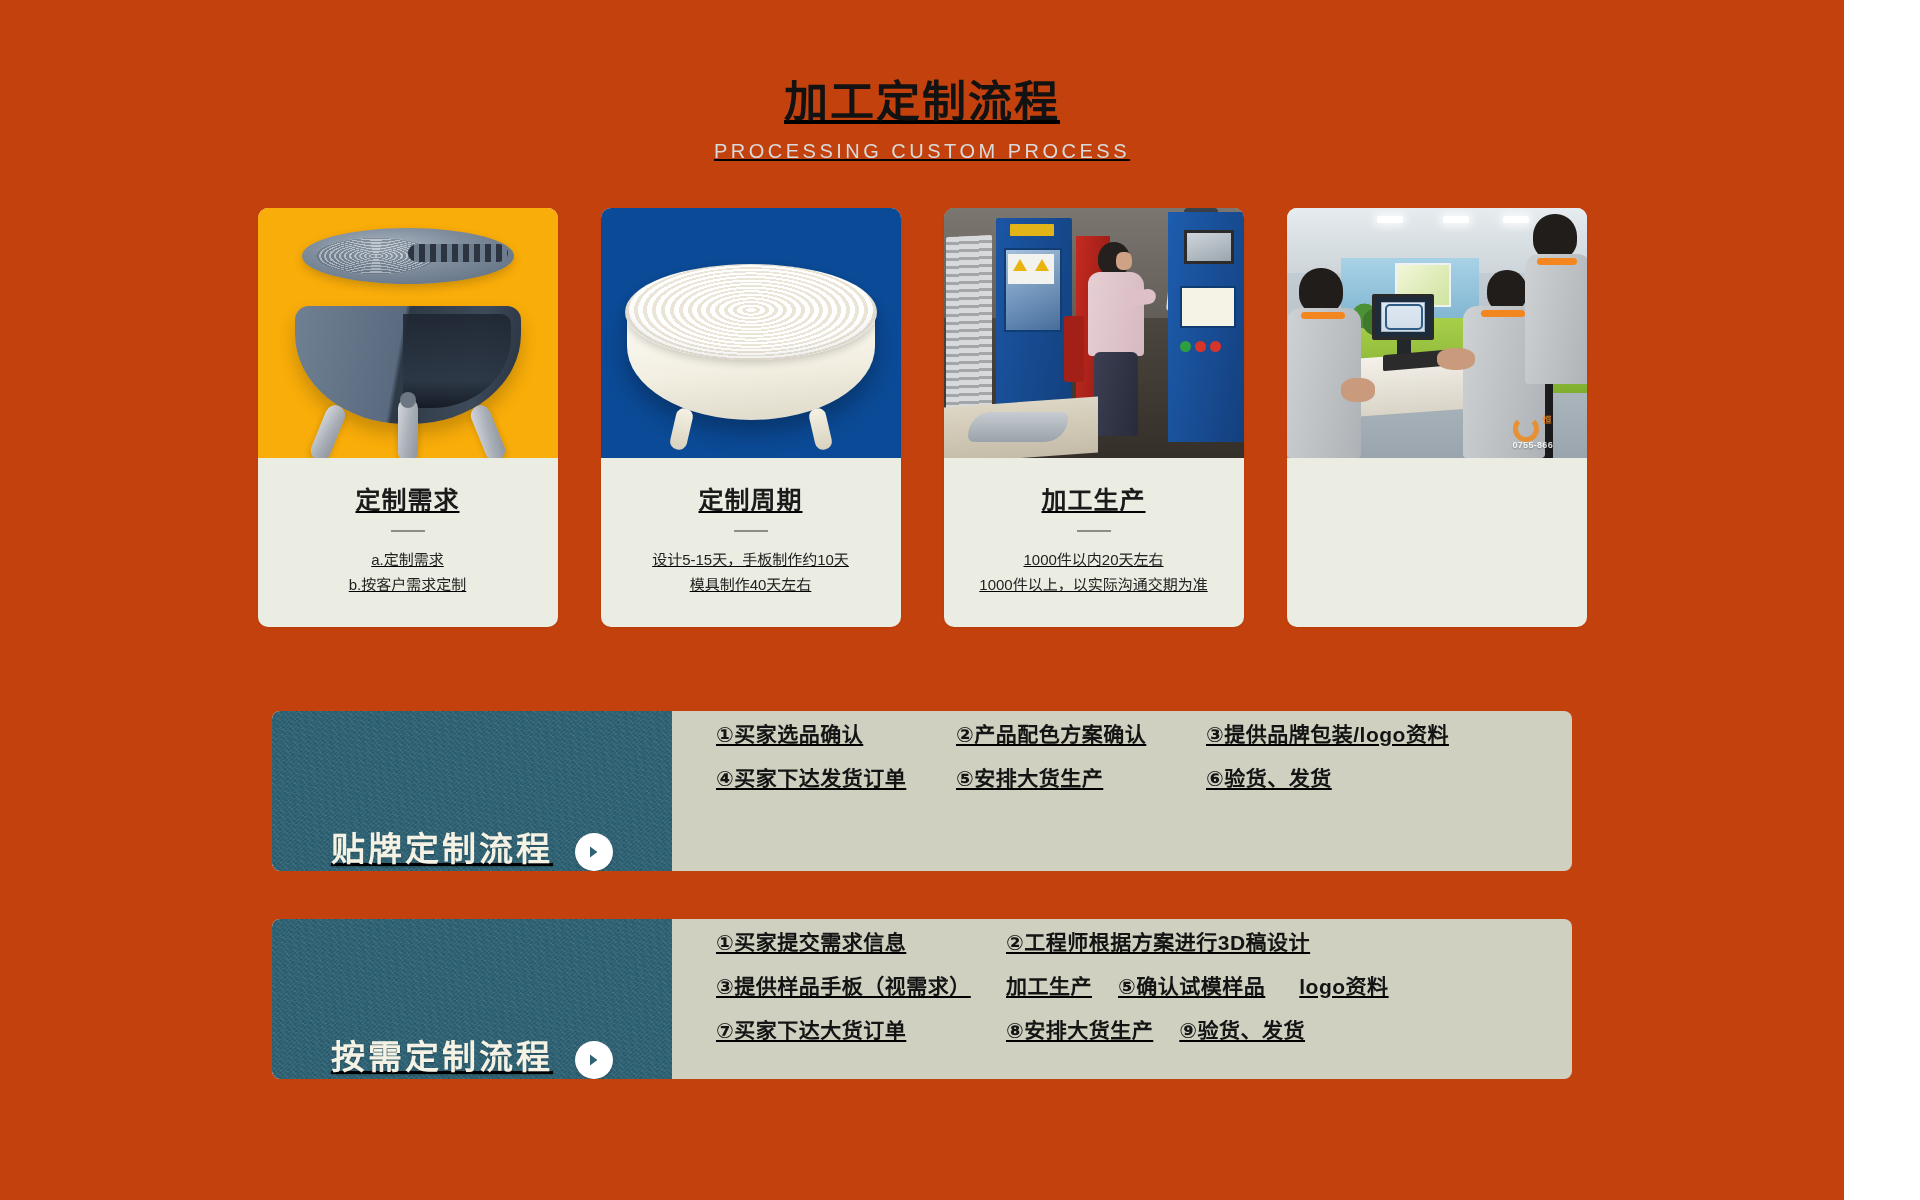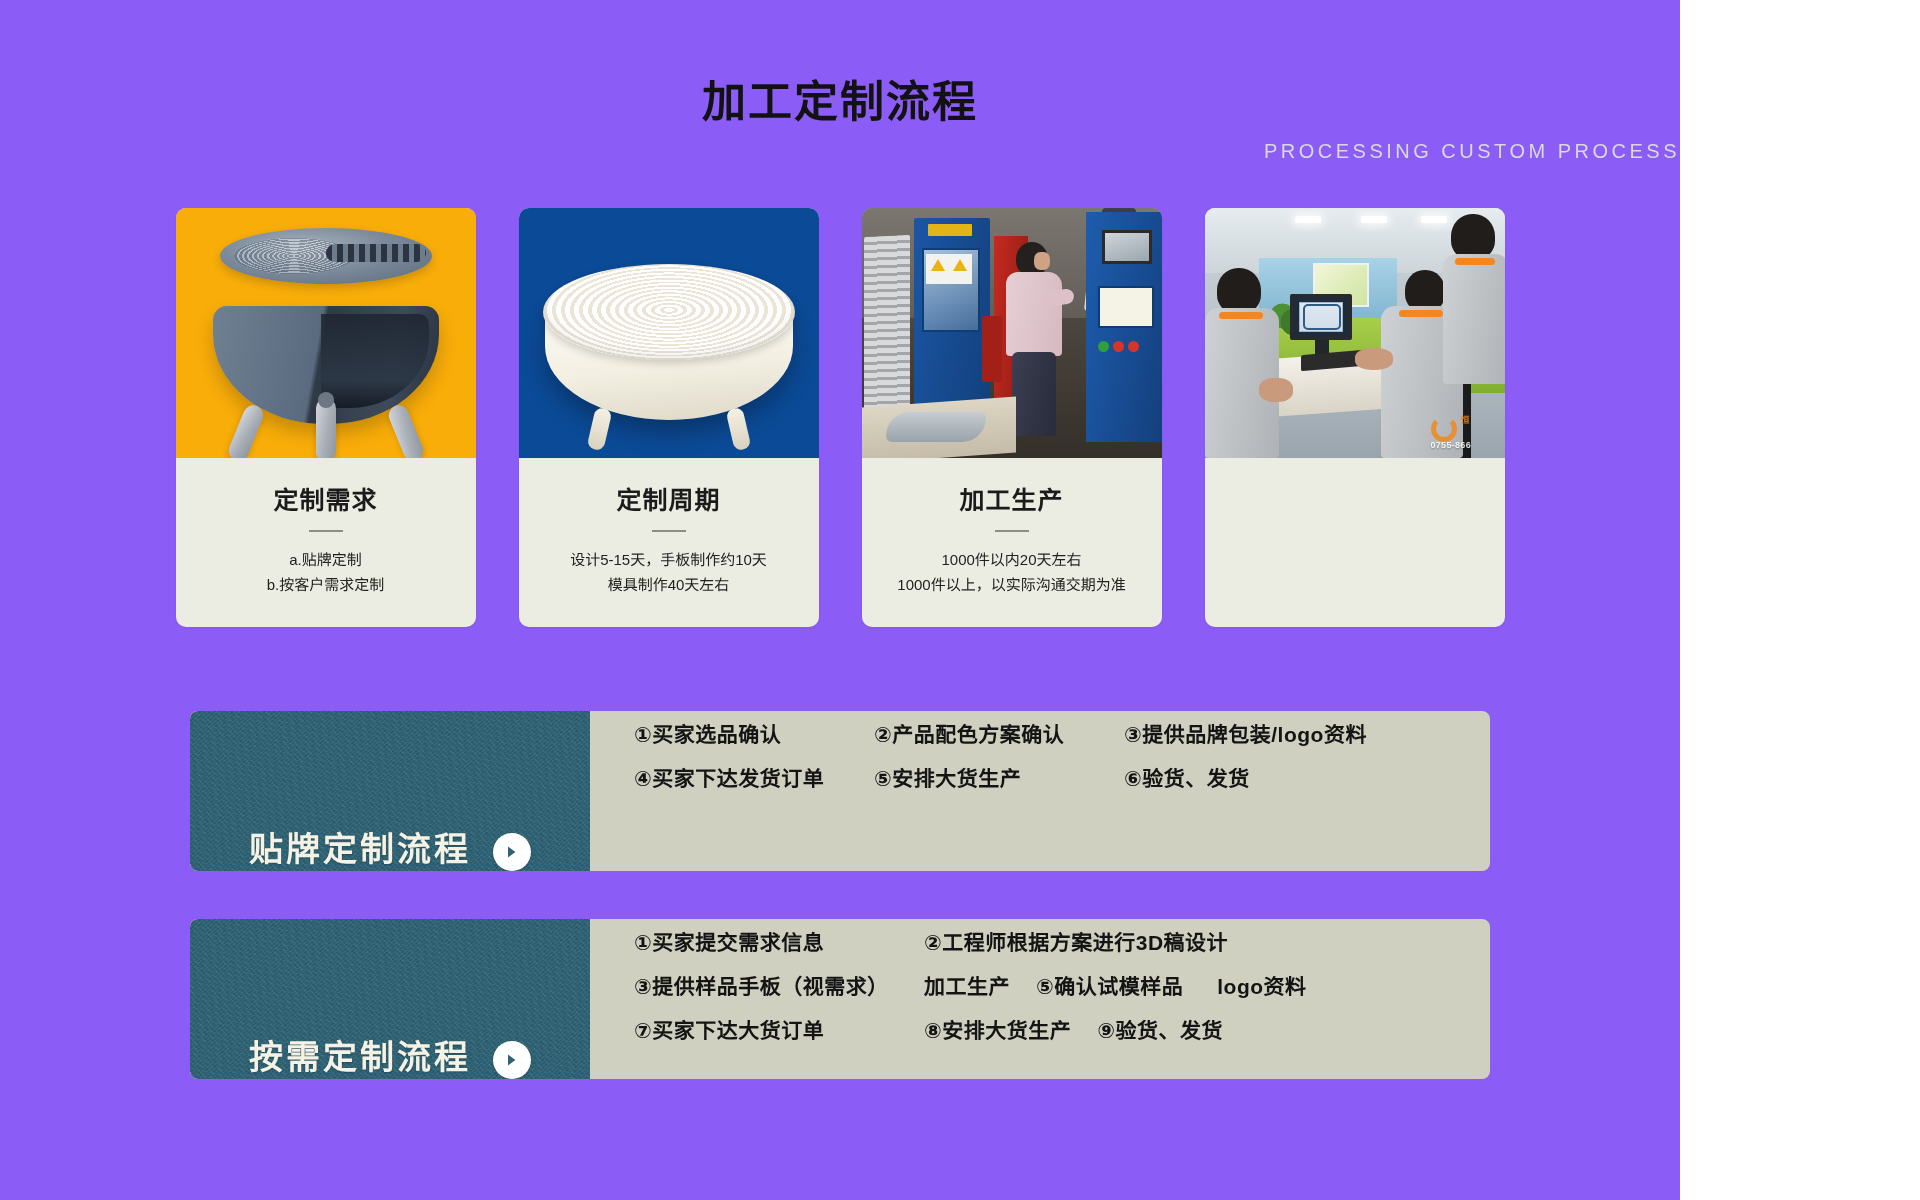--- a/index.html
+++ b/index.html
@@ -3,33 +3,32 @@
 <meta charset="utf-8">
 <title>加工定制流程</title>
 <style>
   * { margin:0; padding:0; box-sizing:border-box; }
   html, body {
     width:1920px; height:1200px;
     background:#ffffff;
     font-family:"Liberation Sans","DejaVu Sans",sans-serif;
     overflow:hidden;
   }
-  .page { position:relative; width:1680px; height:1200px; background:#8b5cf6; }
+  .page { position:relative; width:1844px; height:1200px; background:#c2410c;text-decoration:underline; }
 
   
   .header { padding-top:78px; text-align:center; }
   .header h1 {
     font-size:44px; font-weight:bold; color:#121212;
     letter-spacing:2px; line-height:1.1;
   }
   .header .sub {
     margin-top:14px;
     font-size:20px; color:#d9dadb; letter-spacing:3.5px;
     font-weight:400;
-    text-align:right;
   }
 
   
   .cards {
     display:flex; justify-content:center; gap:43px;
     margin-top:45px;
   }
   .card {
     width:300px; border-radius:10px; overflow:hidden;
     background:#ECEDE2;
@@ -299,21 +298,21 @@
         <div class="grill-lid"></div>
         <div class="grill-bowl"></div>
         <div class="leg leg-l"></div>
         <div class="leg leg-c"></div>
         <div class="leg leg-r"></div>
       </div>
       <div class="card-body">
         <div class="card-title">定制需求</div>
         <div class="card-rule"></div>
         <div class="card-desc">
-          <div>a.贴牌定制</div>
+          <div>a.定制需求</div>
           <div>b.按客户需求定制</div>
         </div>
       </div>
     </div>
 
     <div class="card">
       <div class="card-media m-blue">
         <div class="proto-wrap">
           <div class="proto-base"></div>
           <div class="proto-top"></div>

